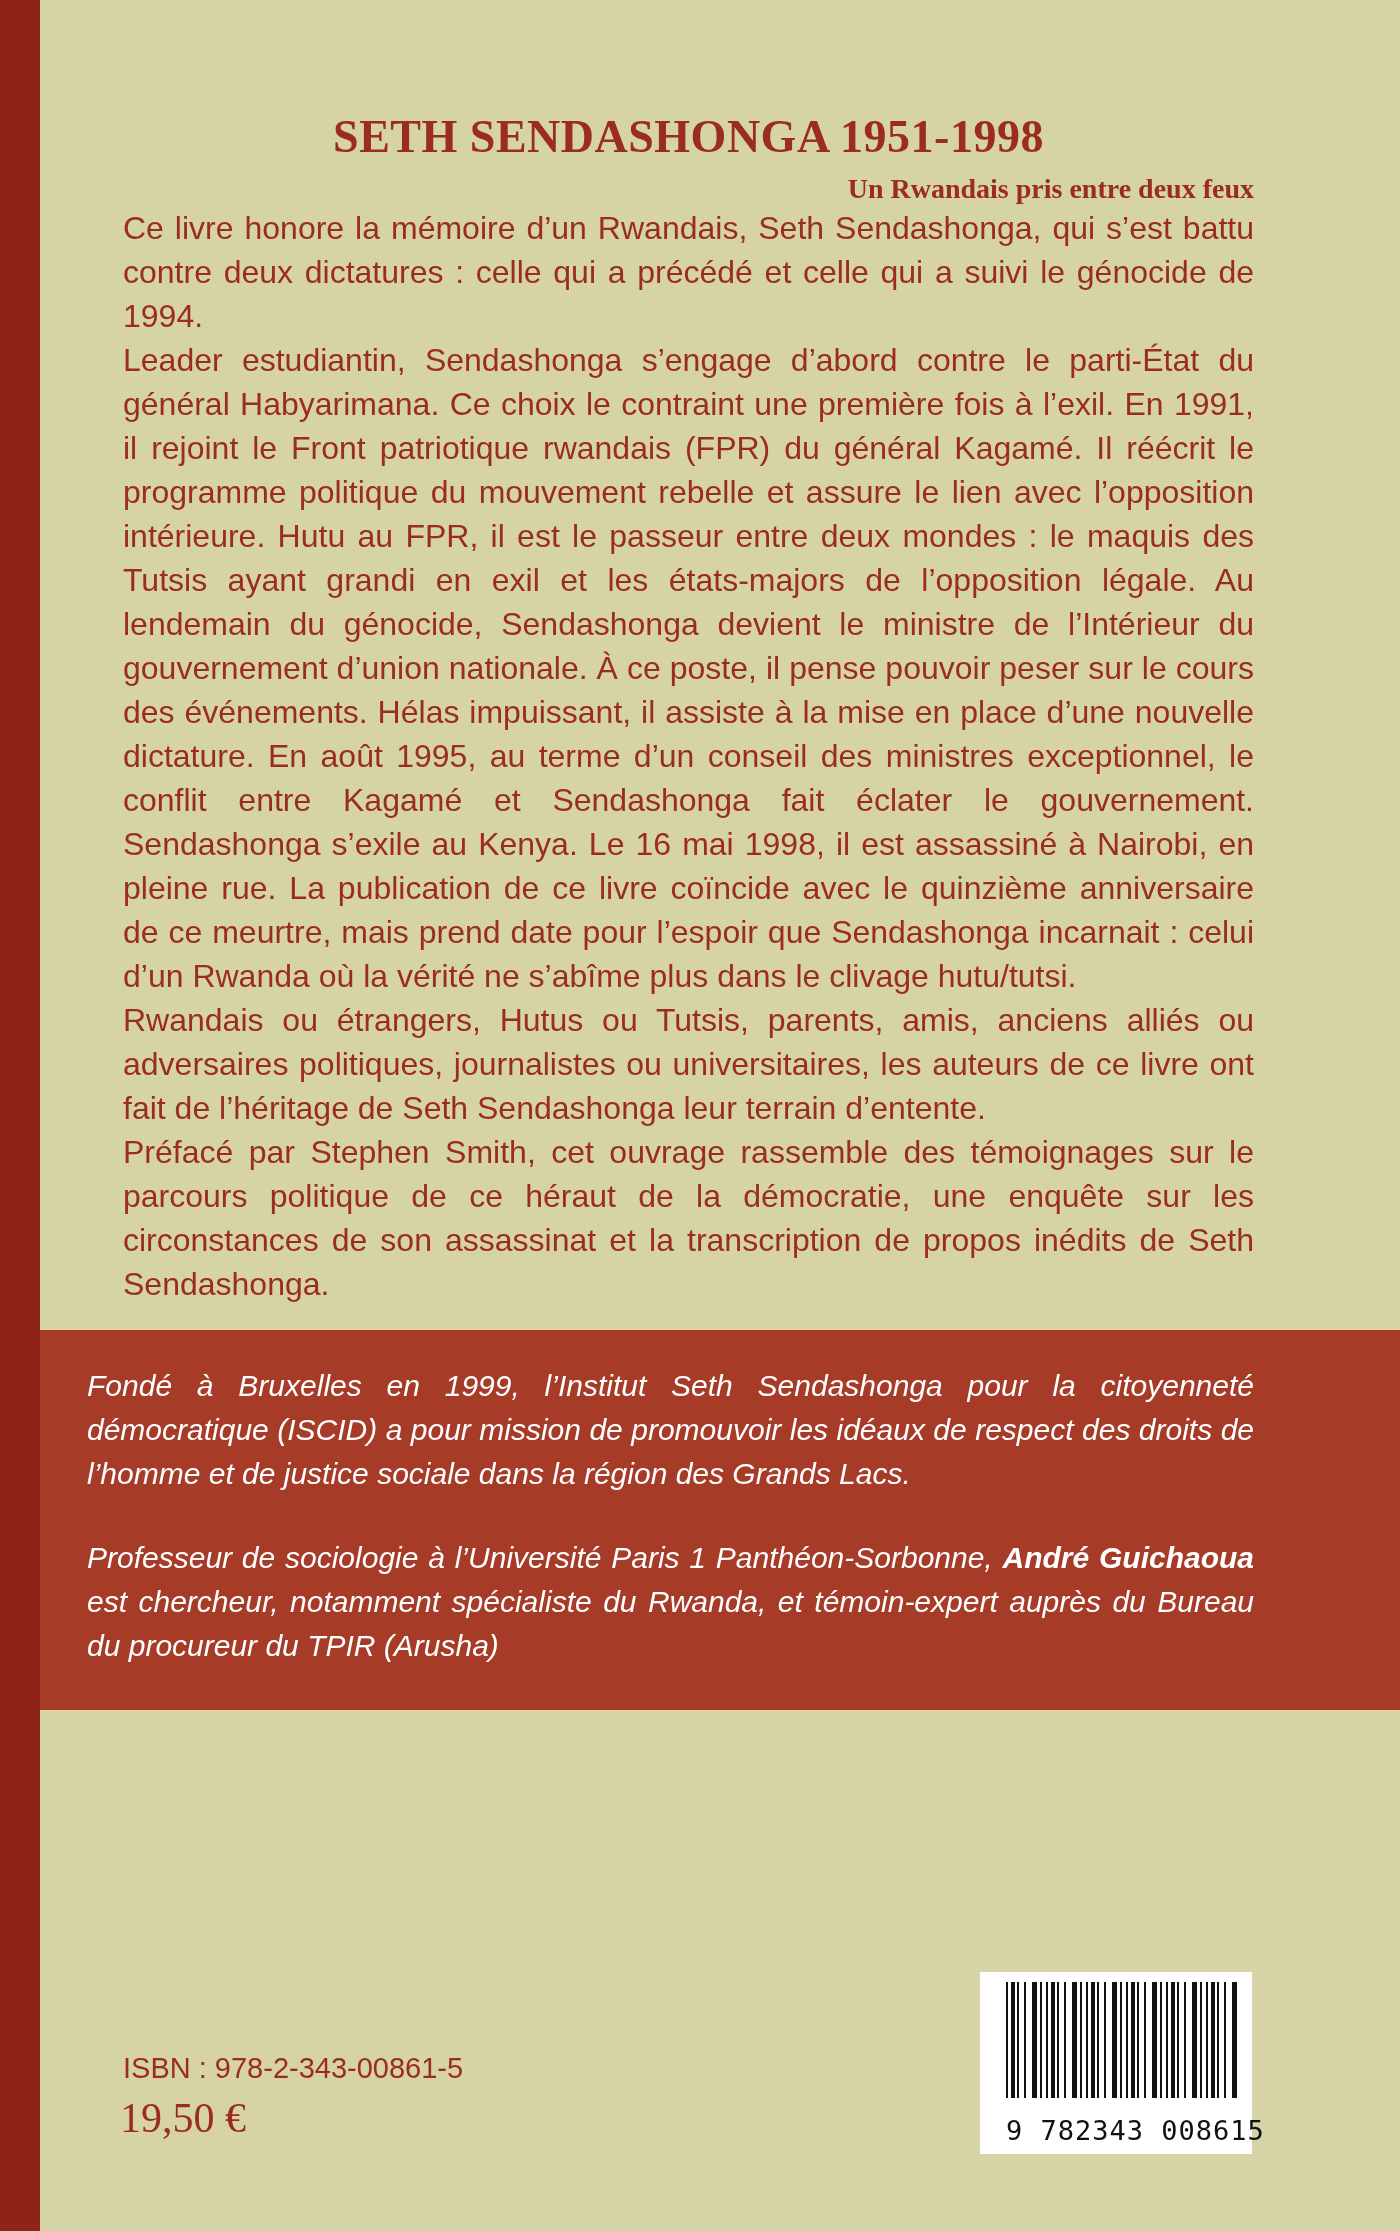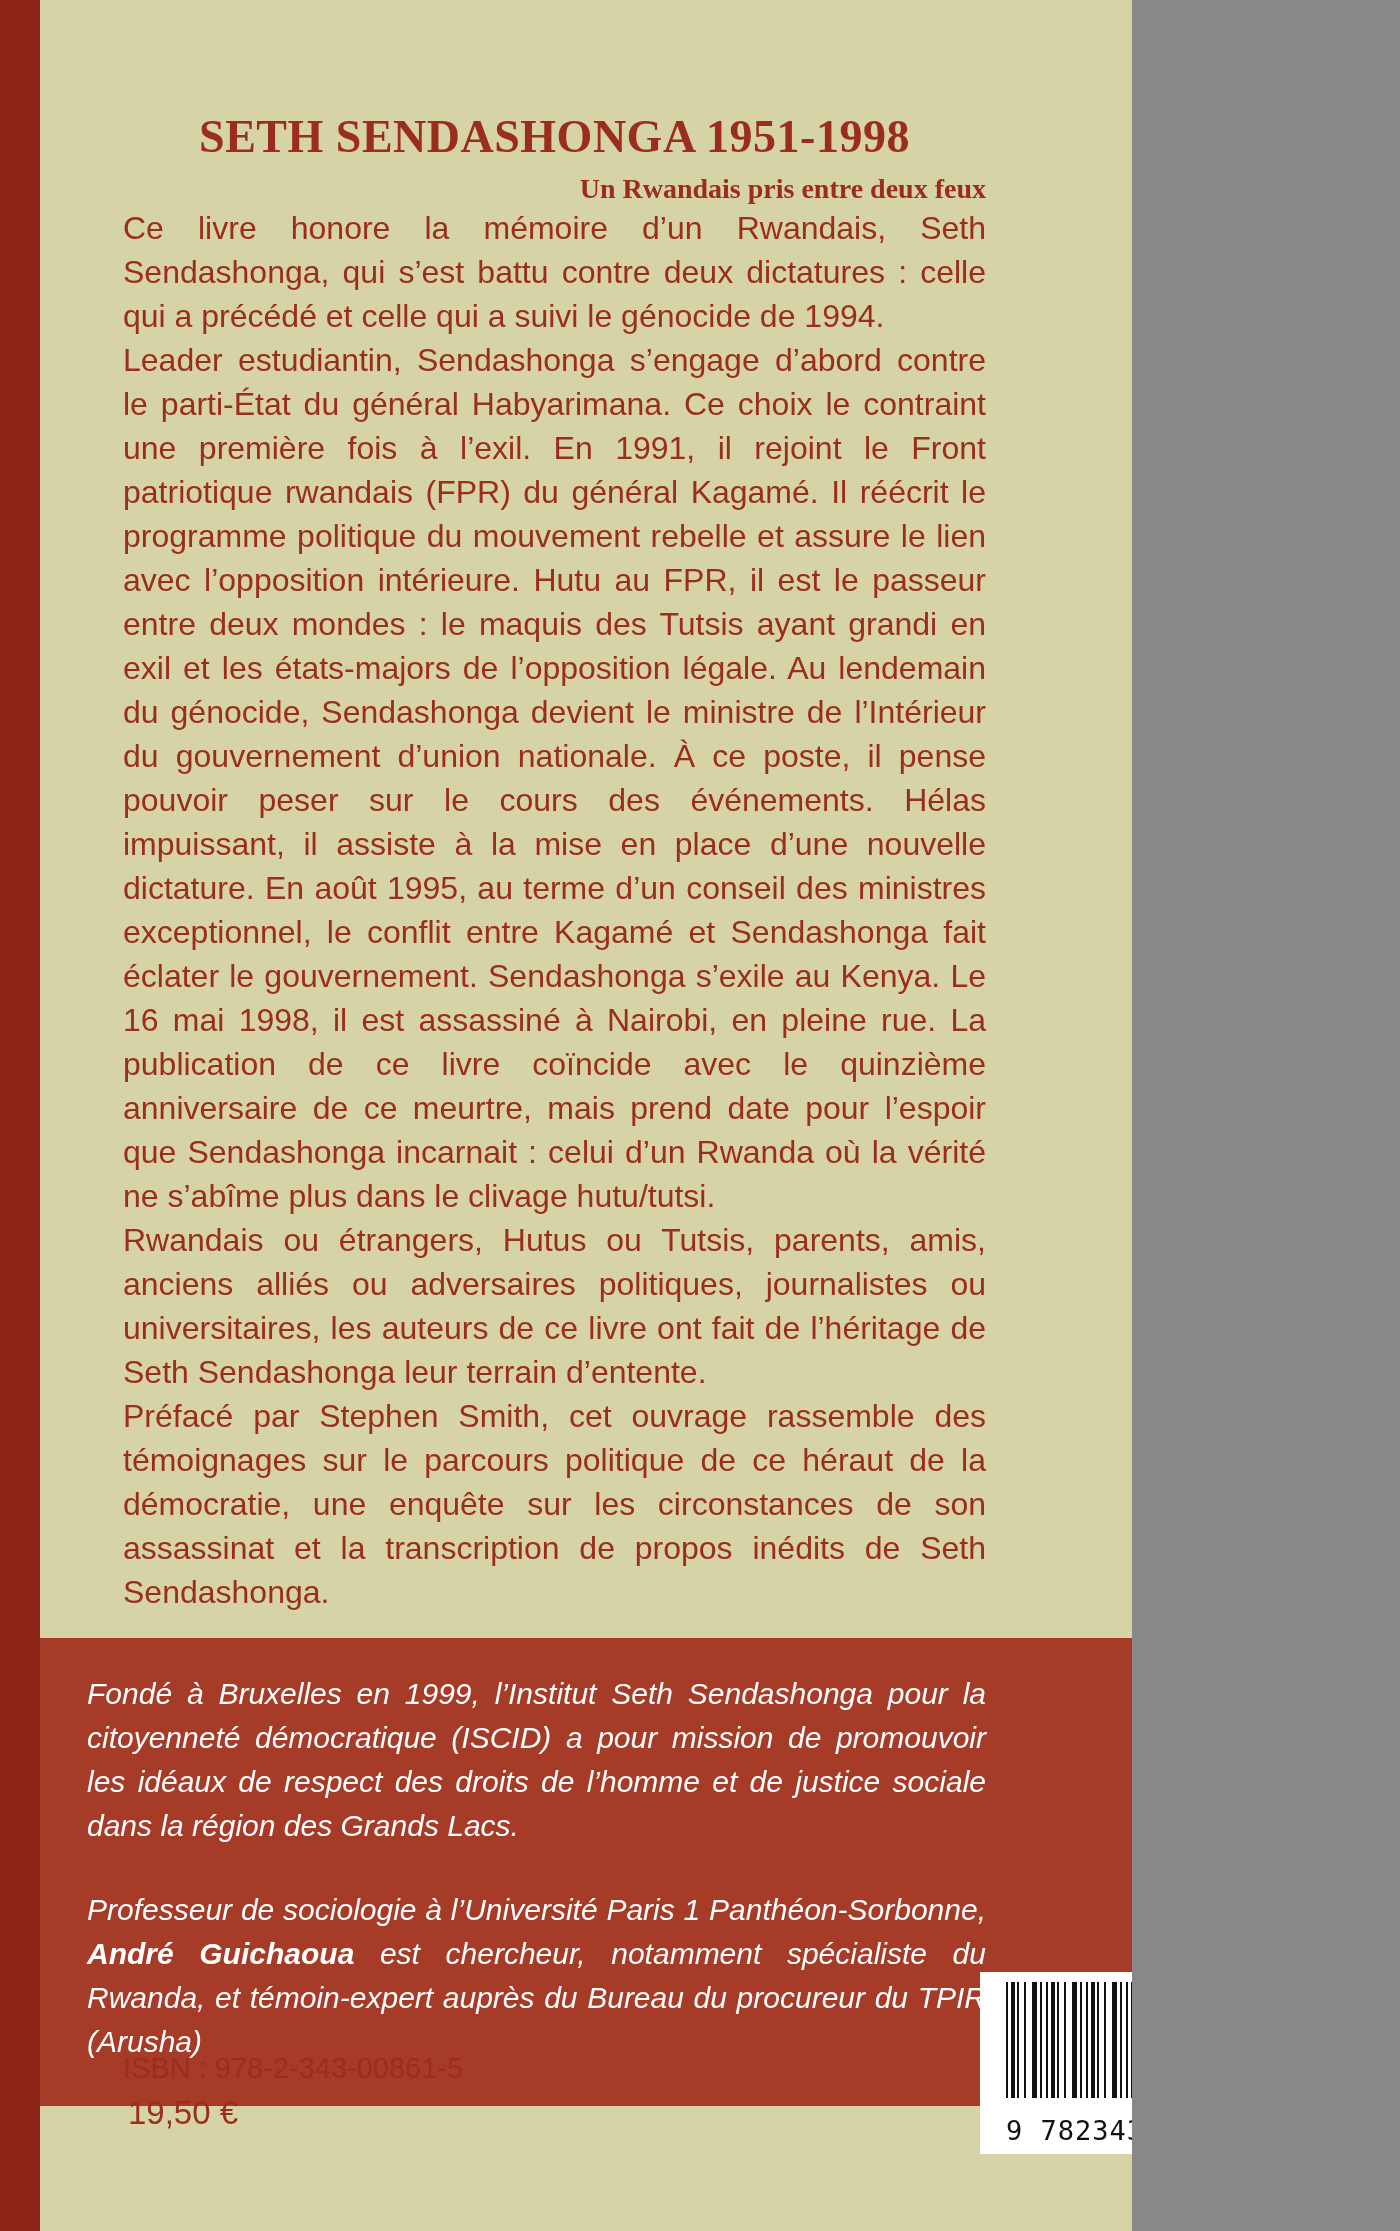--- a/index.html
+++ b/index.html
@@ -2,21 +2,21 @@
 <html lang="fr" style="--background: #d6d3a6; --text: #9b2d1e; --band: #a63b28; --stripe: #8e2318;"><head>
 <meta charset="utf-8">
 <style>
   html, body { margin: 0; padding: 0; }
   body {
     font-family: "Liberation Sans", sans-serif;
     background: #888;
   }
   .page {
     position: relative;
-    width: 1132px;
+    width: 1400px;
     height: 2231px;
     background: var(--background, #d6d3a6);
     overflow: hidden;
   }
   .stripe {
     position: absolute;
     left: 0; top: 0;
     width: 40px;
     height: 100%;
     background: var(--stripe, #8e2318);
@@ -66,24 +66,24 @@
   .band strong { font-weight: 700; }
   .isbn {
     position: absolute;
     left: 123px;
     top: 2052px;
     font-size: 29px;
     color: var(--text, #9b2d1e);
   }
   .price {
     position: absolute;
-    left: 128px;
+    left: 120px;
     top: 2094px;
-    font-family: Liberation Sans, sans-serif;
-    font-size: 33px;
+    font-family: Liberation Serif, serif;
+    font-size: 42px;
     color: var(--text, #9b2d1e);
   }
   .barcode-box {
     position: absolute;
     left: 980px;
     top: 1972px;
     width: 272px;
     height: 182px;
     background: #ffffff;
     box-sizing: border-box;

